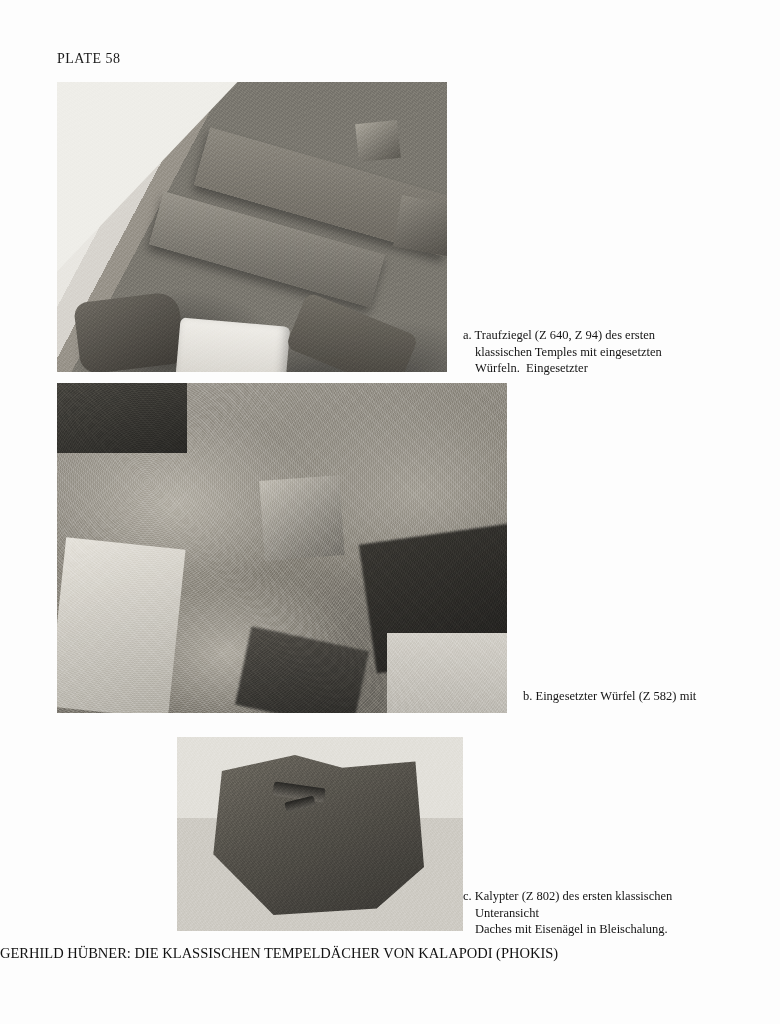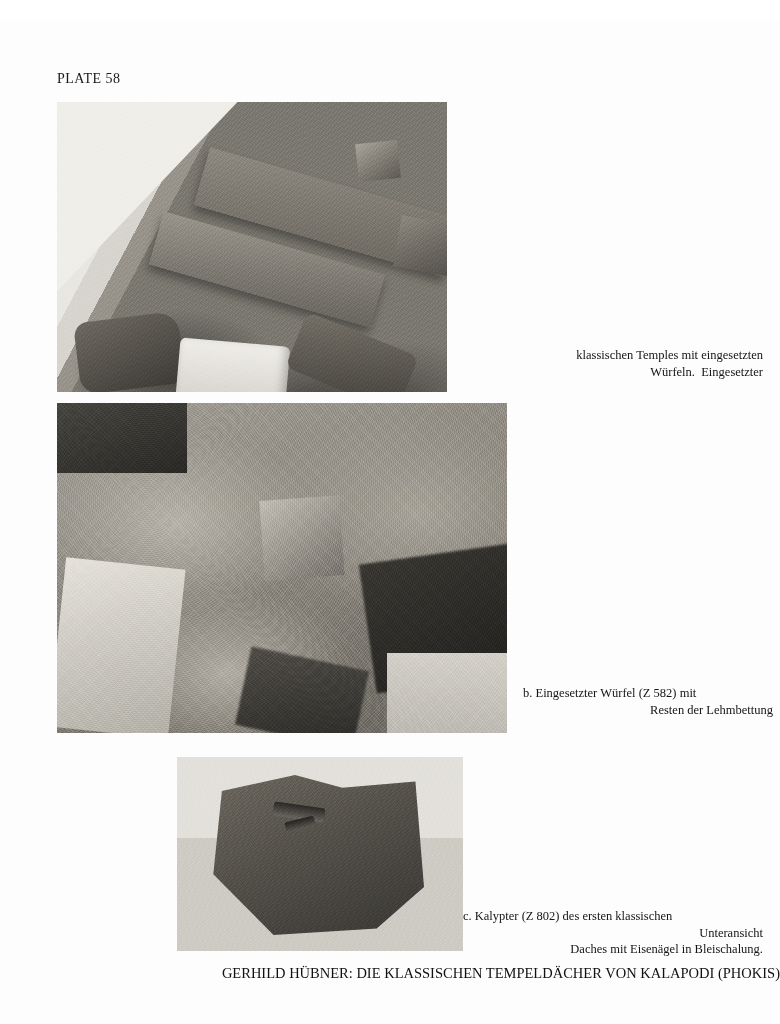--- a/index.html
+++ b/index.html
@@ -13,21 +13,20 @@
     position: relative;
     font-family: "Liberation Serif", serif;
     color: #111111;
     overflow: hidden;
   }
 
   .page {
     position: absolute;
     inset: 0;
     background: #fdfdfd;
-    margin-top: 20px;
   }
 
   .plate-label {
     position: absolute;
     left: 57px;
     top: 51px;
     font-family: "Liberation Serif", serif;
     font-size: 14px;
     letter-spacing: 0.5px;
     color: #1a1a1a;
@@ -46,21 +45,20 @@
     font-size: 12.5px;
     line-height: 1.32;
     color: #141414;
   }
   .caption .cap-line {
     display: block;
     white-space: pre;
   }
   .caption .indent {
     padding-left: 12px;
-    text-align: right;
   }
 
   
   #fig-a {
     left: 57px;
     top: 82px;
     width: 390px;
     height: 290px;
   }
   #cap-a {
@@ -71,21 +69,21 @@
 
   
   #fig-b {
     left: 57px;
     top: 383px;
     width: 450px;
     height: 330px;
   }
   #cap-b {
     left: 523px;
-    top: 665px;
+    top: 688px;
     width: 250px;
   }
 
   
   #fig-c {
     left: 177px;
     top: 737px;
     width: 286px;
     height: 194px;
   }
@@ -93,21 +91,21 @@
     left: 463px;
     top: 888px;
     width: 300px;
   }
 
   .running-title {
     position: absolute;
     left: 0;
     right: 0;
     top: 945px;
-    text-align: right;
+    text-align: left;
     font-family: "Liberation Serif", serif;
     font-size: 14.5px;
     color: #111111;
   }
   .running-title .sc {
     font-variant: small-caps;
   }
 
   
   .photo {
@@ -310,39 +308,39 @@
       <div class="cube1"></div>
       <div class="cube2"></div>
       <div class="blockA"></div>
       <div class="blockB"></div>
       <div class="blockC"></div>
       <div class="grain"></div>
     </div>
   </div>
 
   <div class="caption" id="cap-a">
+    <span class="cap-line">a. Traufziegel (Z 640, Z 94) des ersten</span>
     <span class="cap-line indent">klassischen Temples mit eingesetzten</span>
     <span class="cap-line indent">Würfeln.  Eingesetzter</span>
   </div>
 
   <div class="figure" id="fig-b">
     <div class="photo" id="photo-b">
       <div class="dark2"></div>
       <div class="lightblock"></div>
       <div class="cube"></div>
       <div class="dark1"></div>
       <div class="dark3"></div>
       <div class="lowerfloor"></div>
       <div class="grain"></div>
     </div>
   </div>
 
   <div class="caption" id="cap-b">
     <span class="cap-line">b. Eingesetzter Würfel (Z 582) mit</span>
-    <span class="cap-line indent">Resten der Lehmbettung</span>
   </div>
 
   <div class="figure" id="fig-c">
     <div class="photo" id="photo-c">
       <div class="tile"></div>
       <div class="nail"></div>
       <div class="nail2"></div>
       <div class="grain"></div>
     </div>
   </div>

